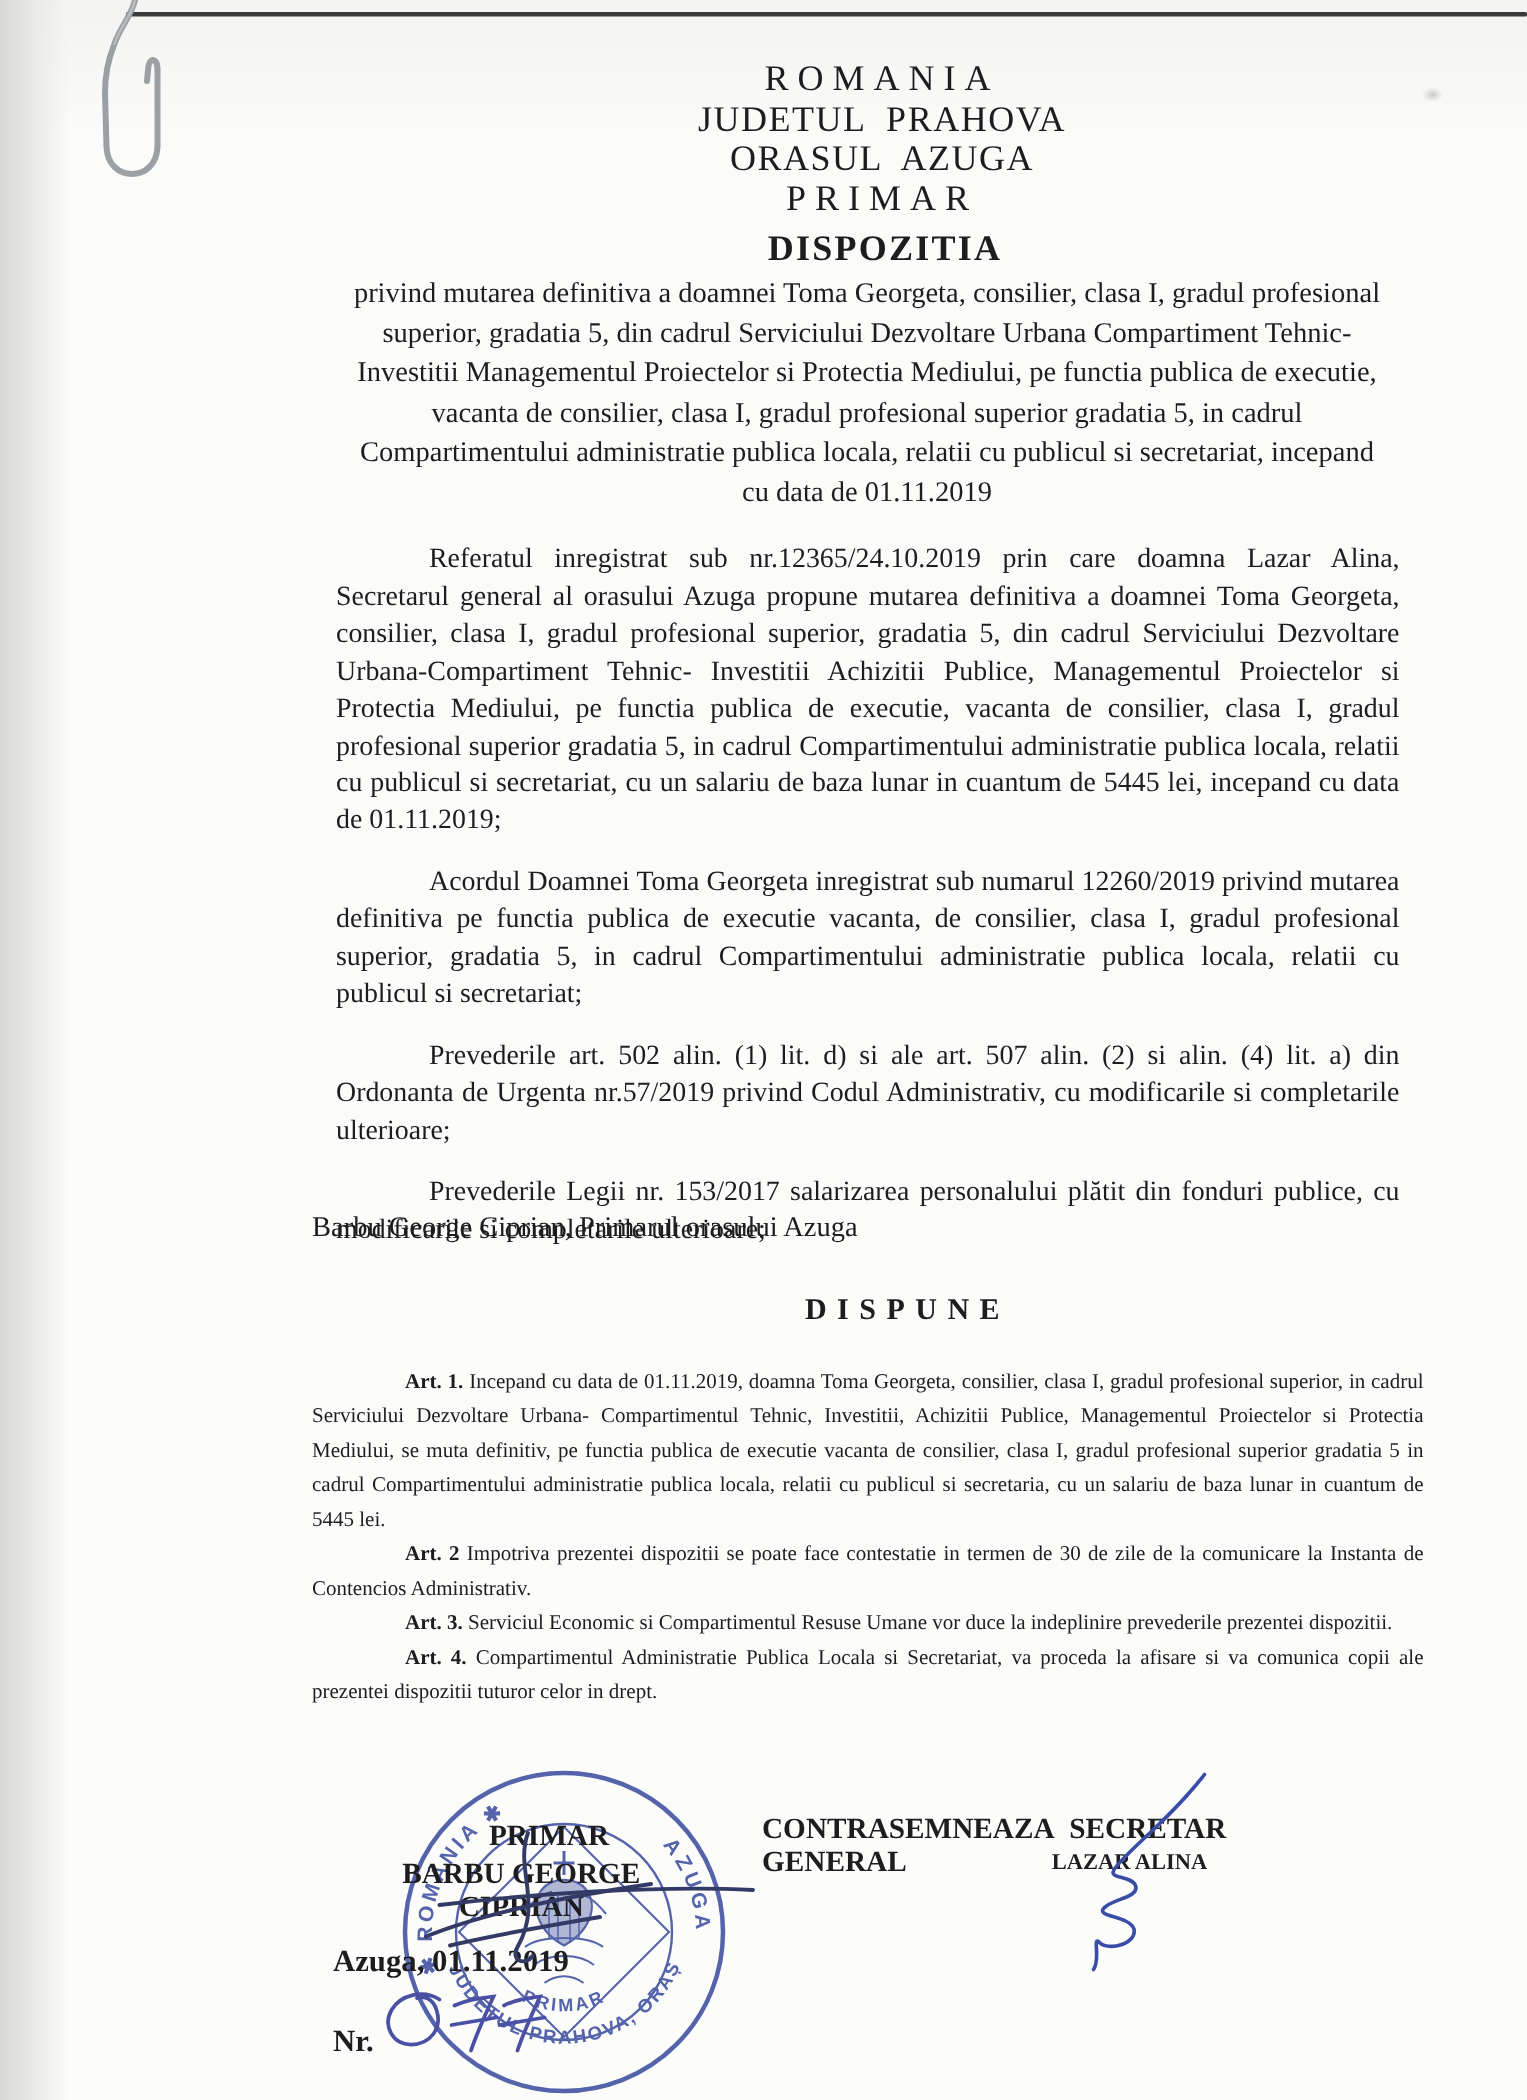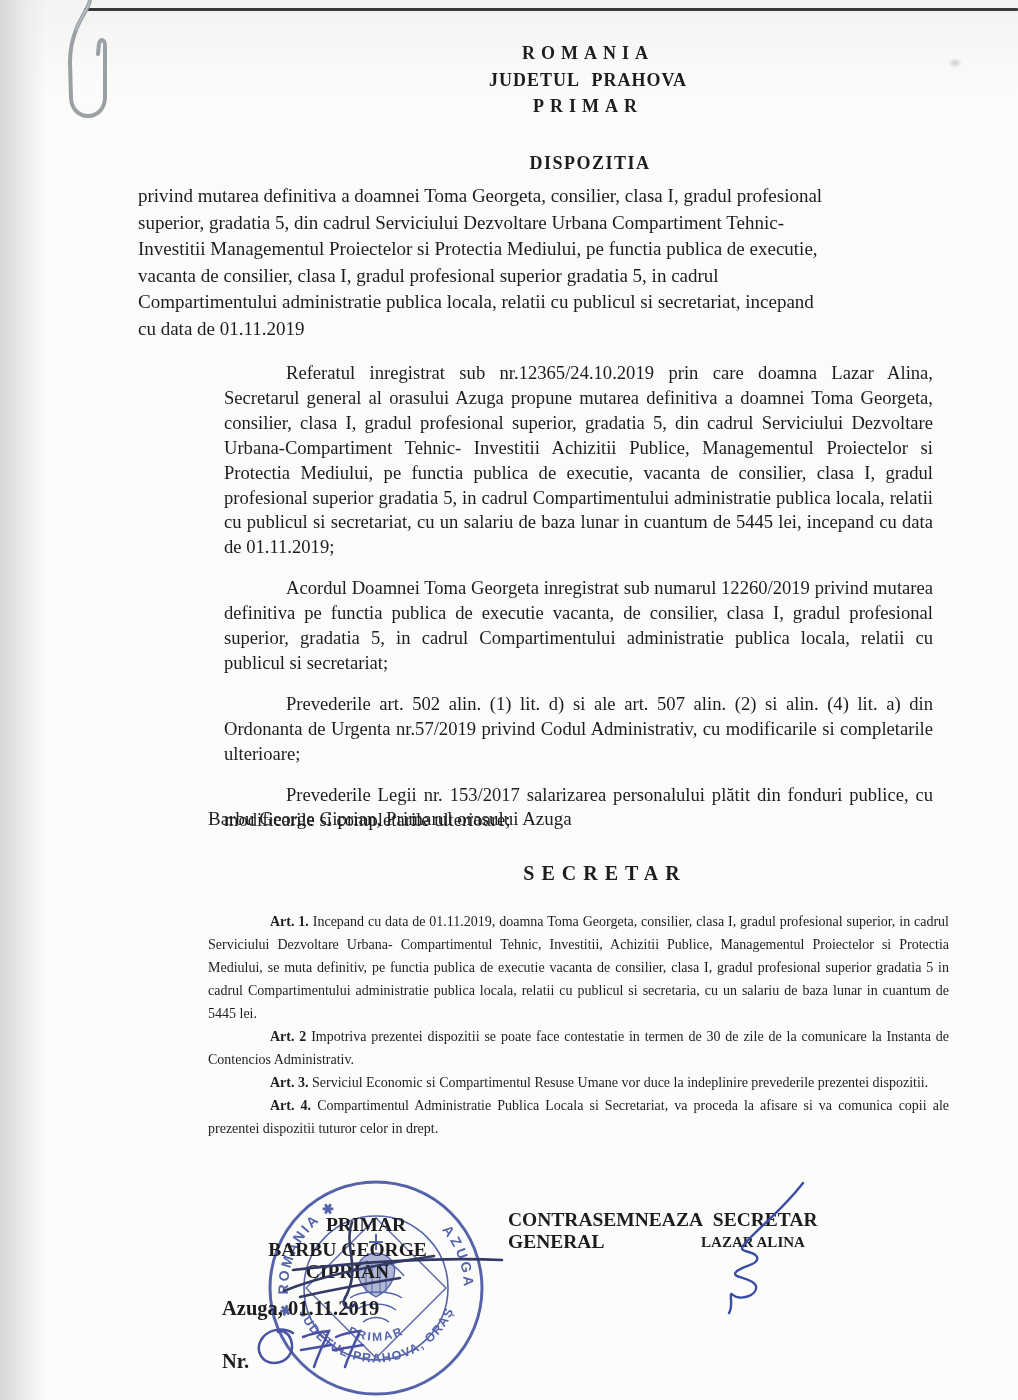--- a/index.html
+++ b/index.html
@@ -16,26 +16,26 @@
     position:absolute;left:0;top:0;width:46px;height:100%;
     background:linear-gradient(to right,#d7d7d5,#ececea 55%,rgba(252,252,250,0));
     pointer-events:none;
   }
   .scan-topline{
     position:absolute;left:84px;top:8px;width:934px;height:3px;
     background:#3a3a3c;border-radius:1px;
   }
   .abs{position:absolute;}
   .letterhead{top:40px;left:158px;right:0;text-align:center;line-height:26.5px;
-    font-weight:700;font-size:18px;z-index:2;}
+    font-weight:400;font-size:24px;z-index:2;}
   .lh-spaced{letter-spacing:6px;}
   .lh-words{letter-spacing:1px;word-spacing:7px;}
   .doc-title{top:153px;left:162px;right:0;text-align:center;font-weight:700;
-    font-size:18px;letter-spacing:1.5px;z-index:2;}
-  .intro{top:183px;left:138px;right:0;font-size:19px;
+    font-size:24px;letter-spacing:1.5px;z-index:2;}
+  .intro{top:183px;left:138px;right:0;text-align:center;font-size:19px;
     line-height:26.6px;z-index:2;}
   .body-block{top:345px;left:208px;width:741px;font-size:18.6px;line-height:24.9px;
     text-align:justify;z-index:2;}
   .body-block p{margin:16px;text-indent:62px;}
   .issuer{top:808px;left:208px;font-weight:400;font-size:19px;z-index:2;}
   .order-heading{top:862px;left:192px;right:0;text-align:center;font-weight:700;
     font-size:20px;letter-spacing:7px;z-index:2;}
   .articles{top:910px;left:208px;width:741px;font-size:14px;line-height:23px;
     text-align:justify;z-index:2;}
   .articles p{margin:0;text-indent:62px;}
@@ -66,20 +66,21 @@
   <div class="smudge"></div>
 
   <svg class="abs" style="left:56px;top:0;z-index:5;" width="70" height="135" viewBox="0 0 70 135">
     <path d="M34 0 C32 10 24 18 20 30 C16 40 14 50 14 62 L15 98 C16 122 48 122 49 98 L49 46 C49 39 44 38 43 44 L42 54" fill="none" stroke="#9aa0a4" stroke-width="4" stroke-linecap="round"></path>
     <path d="M34 0 C32 10 24 18 20 30" fill="none" stroke="#b9bec1" stroke-width="1.5"></path>
   </svg>
 
   <div class="abs letterhead">
     <div class="lh-spaced">ROMANIA</div>
     <div class="lh-words">JUDETUL PRAHOVA</div>
+    <div class="lh-words">ORASUL AZUGA</div>
     <div class="lh-spaced">PRIMAR</div>
   </div>
 
   <div class="abs doc-title">DISPOZITIA</div>
 
   <div class="abs intro">
     <div>privind mutarea definitiva a doamnei Toma Georgeta, consilier, clasa I, gradul profesional</div>
     <div>superior, gradatia 5, din cadrul Serviciului Dezvoltare Urbana Compartiment Tehnic-</div>
     <div>Investitii Managementul Proiectelor si Protectia Mediului,  pe functia publica de executie,</div>
     <div>vacanta de consilier, clasa I, gradul profesional superior gradatia 5,  in cadrul</div>
@@ -89,21 +90,21 @@
 
   <div class="abs body-block">
     <p>Referatul inregistrat sub nr.12365/24.10.2019 prin care doamna Lazar Alina, Secretarul general al orasului Azuga propune mutarea definitiva a doamnei Toma Georgeta, consilier, clasa I, gradul profesional superior, gradatia 5, din cadrul Serviciului Dezvoltare Urbana-Compartiment Tehnic- Investitii Achizitii Publice, Managementul Proiectelor si Protectia Mediului,  pe functia publica de executie, vacanta de consilier, clasa I, gradul profesional superior gradatia 5,  in cadrul Compartimentului administratie publica locala, relatii cu publicul si secretariat, cu un salariu de baza lunar in cuantum de 5445 lei, incepand cu data de 01.11.2019;</p>
     <p>Acordul Doamnei Toma Georgeta inregistrat sub numarul 12260/2019  privind mutarea definitiva pe functia publica de executie vacanta,  de consilier, clasa I, gradul profesional superior, gradatia 5, in cadrul Compartimentului administratie publica locala, relatii cu publicul si secretariat;</p>
     <p>Prevederile art. 502 alin. (1) lit. d) si ale art. 507 alin. (2)  si  alin. (4) lit. a) din Ordonanta de Urgenta nr.57/2019 privind Codul Administrativ, cu modificarile si completarile ulterioare;</p>
     <p>Prevederile Legii nr. 153/2017 salarizarea personalului plătit din fonduri publice, cu modificarile si completarile ulterioare;</p>
   </div>
 
   <div class="abs issuer">Barbu George Ciprian, Primarul orasului Azuga</div>
 
-  <div class="abs order-heading">SECRETAR</div>
+  <div class="abs order-heading">DISPUNE</div>
 
   <div class="abs articles">
     <p><span class="art-label">Art. 1.</span> <span>Incepand cu data de 01.11.2019, doamna Toma Georgeta, consilier, clasa I, gradul profesional superior, in cadrul Serviciului Dezvoltare Urbana- Compartimentul Tehnic, Investitii, Achizitii Publice, Managementul Proiectelor si Protectia Mediului, se muta definitiv, pe functia publica de executie vacanta  de consilier, clasa I, gradul profesional superior gradatia 5 in cadrul Compartimentului administratie publica locala, relatii cu publicul si secretaria, cu un salariu de baza lunar in cuantum de 5445 lei.</span></p>
     <p><span class="art-label">Art. 2</span> <span>Impotriva prezentei dispozitii se poate face contestatie in termen de 30 de zile de la comunicare la Instanta de Contencios Administrativ.</span></p>
     <p><span class="art-label">Art. 3.</span> <span>Serviciul Economic si Compartimentul Resuse Umane vor duce la indeplinire prevederile prezentei dispozitii.</span></p>
     <p><span class="art-label">Art. 4.</span> <span>Compartimentul  Administratie Publica Locala si Secretariat, va proceda la afisare si va comunica copii ale prezentei dispozitii tuturor celor in drept.</span></p>
   </div>
 
   <svg class="abs stamp-svg" width="228" height="224" viewBox="0 0 228 224">
     <g fill="none" stroke="#3d4fa0" stroke-width="3">

